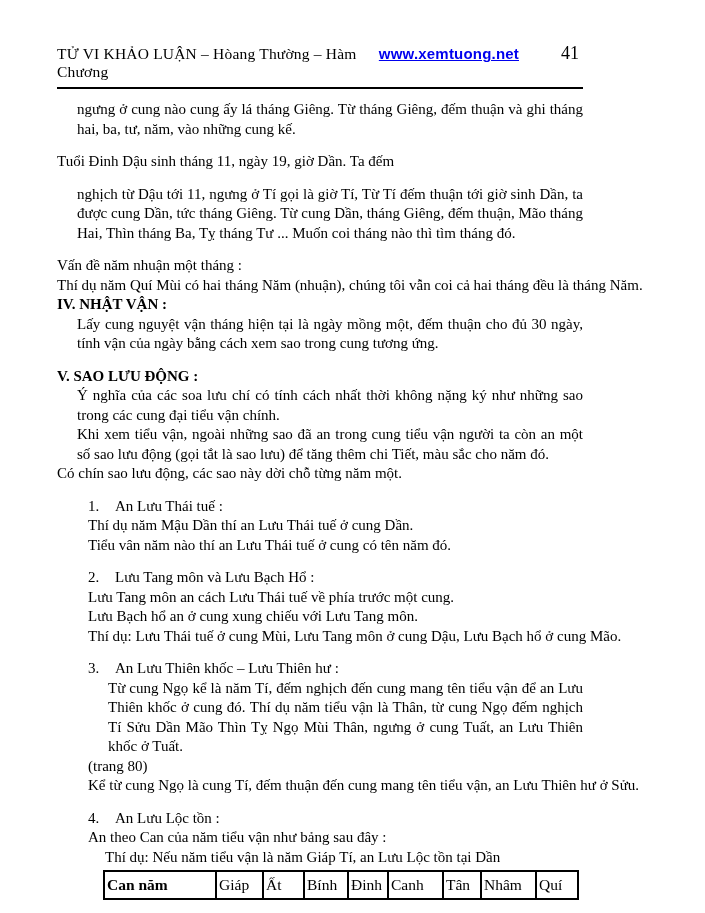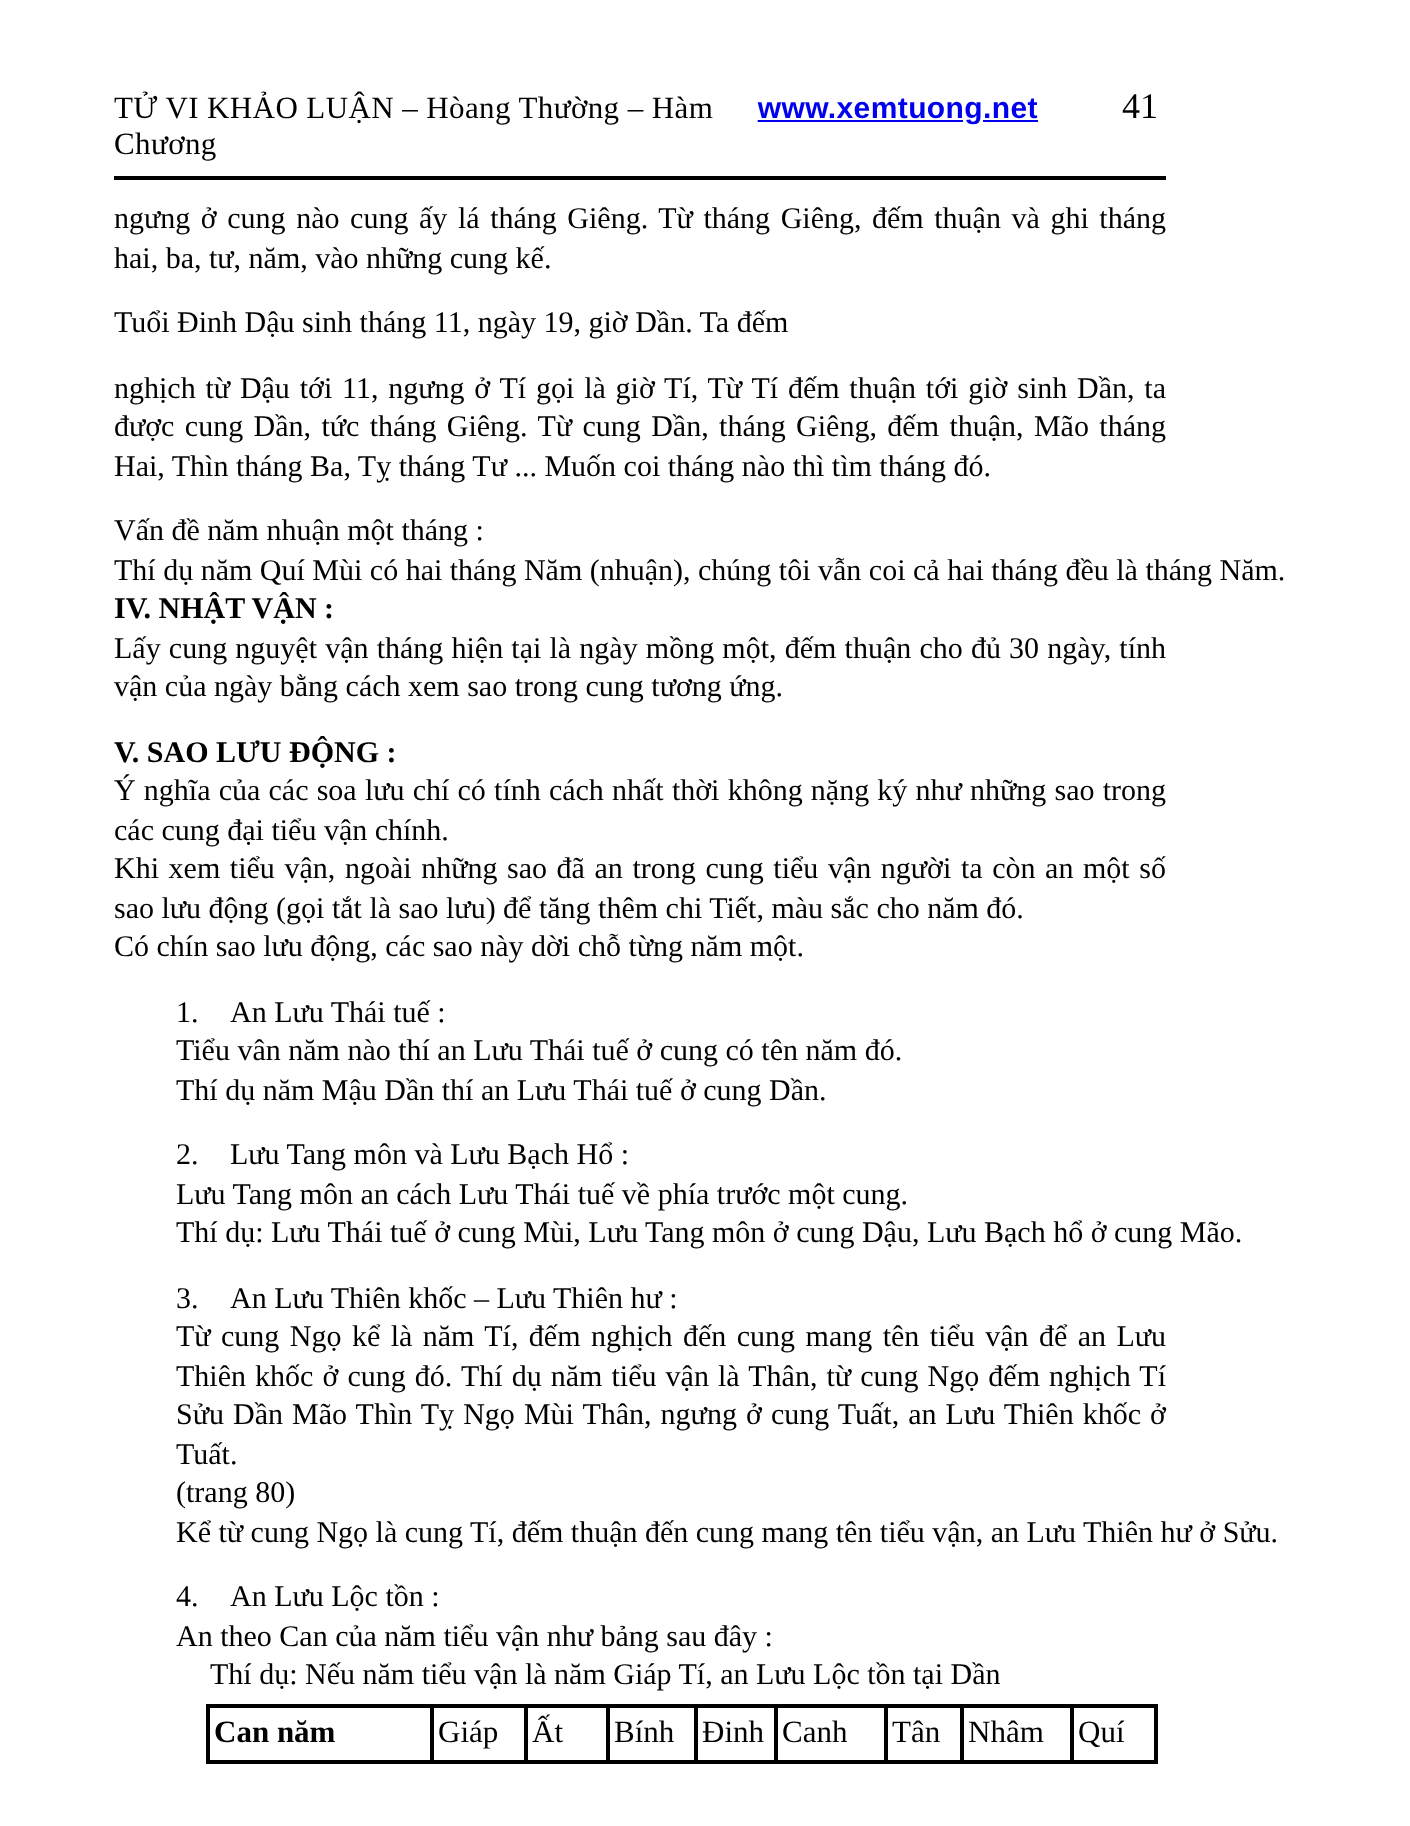--- a/index.html
+++ b/index.html
@@ -30,21 +30,21 @@
     text-decoration: underline;
     letter-spacing: 0.2px;
     cursor: pointer;
   }
   .hdr-page { margin-left: 42px; font-size: 18px; }
 
   
   .doc { padding-top: 11px; }
   .doc p, .doc h3 { font-size: 15px; line-height: 19.5px; font-weight: normal; }
   .doc h3 { font-weight: bold; }
-  .j { text-align: justify; }
+  .j { text-align: justify; margin-left: 20px; }
   .gap { margin-top: 13px; }
   .nowrap { white-space: nowrap; }
 
   
   .item { margin-left: 31px; margin-top: 13px; }
   .inum { display: inline-block; min-width: 27px; }
   .indent { margin-left: 17px; }
 
   
   table.cannam {
@@ -88,27 +88,28 @@
     <h3>IV. NHẬT VẬN :</h3>
     <p class="j">Lấy cung nguyệt vận tháng hiện tại là ngày mồng một, đếm thuận cho đủ 30 ngày, tính vận của ngày bằng cách xem sao trong cung tương ứng.</p>
 
     <h3 class="gap">V. SAO LƯU ĐỘNG :</h3>
     <p class="j">Ý nghĩa của các soa lưu chí có tính cách nhất thời không nặng ký như những sao trong các cung đại tiểu vận chính.</p>
     <p class="j">Khi xem tiểu vận, ngoài những sao đã an trong cung tiểu vận người ta còn an một số sao lưu động (gọi tắt là sao lưu) để tăng thêm chi Tiết, màu sắc cho năm đó.</p>
     <p>Có chín sao lưu động, các sao này dời chỗ từng năm một.</p>
 
     <section class="item">
       <p><span class="inum">1.</span><span>An Lưu Thái tuế :</span></p>
+      <p>Thí dụ năm Mậu Dần thí an Lưu Thái tuế ở cung Dần.</p>
       <p>Tiểu vân năm nào thí an Lưu Thái tuế ở cung có tên năm đó.</p>
-      <p>Thí dụ năm Mậu Dần thí an Lưu Thái tuế ở cung Dần.</p>
     </section>
 
     <section class="item">
       <p><span class="inum">2.</span><span>Lưu Tang môn và Lưu Bạch Hổ :</span></p>
       <p>Lưu Tang môn an cách Lưu Thái tuế về phía trước một cung.</p>
+      <p>Lưu Bạch hổ an ở cung xung chiếu với Lưu Tang môn.</p>
       <p class="nowrap">Thí dụ: Lưu Thái tuế ở cung Mùi, Lưu Tang môn ở cung Dậu, Lưu Bạch hổ ở cung Mão.</p>
     </section>
 
     <section class="item">
       <p><span class="inum">3.</span><span>An Lưu Thiên khốc – Lưu Thiên hư :</span></p>
       <p class="j">Từ cung Ngọ kể là năm Tí, đếm nghịch đến cung mang tên tiểu vận để an Lưu Thiên khốc ở cung đó. Thí dụ năm tiểu vận là Thân, từ cung Ngọ đếm nghịch Tí Sửu Dần Mão Thìn Tỵ Ngọ Mùi Thân, ngưng ở cung Tuất, an Lưu Thiên khốc ở Tuất.</p>
       <p>(trang 80)</p>
       <p class="nowrap">Kể từ cung Ngọ là cung Tí, đếm thuận đến cung mang tên tiểu vận, an Lưu Thiên hư ở Sửu.</p>
     </section>
 

